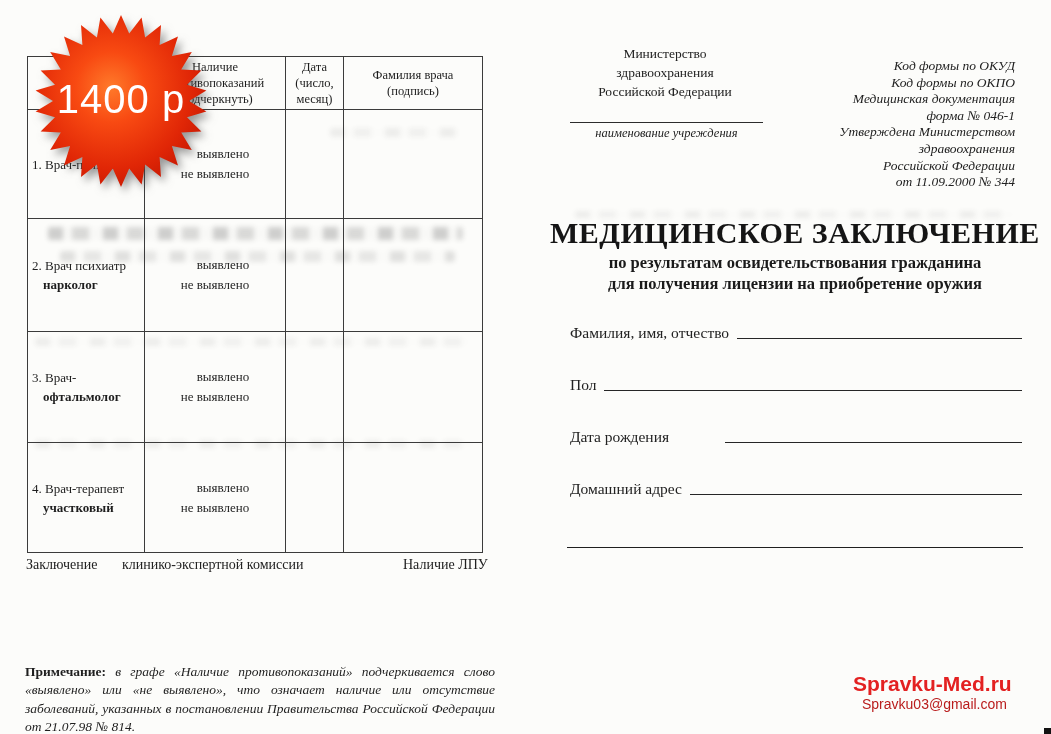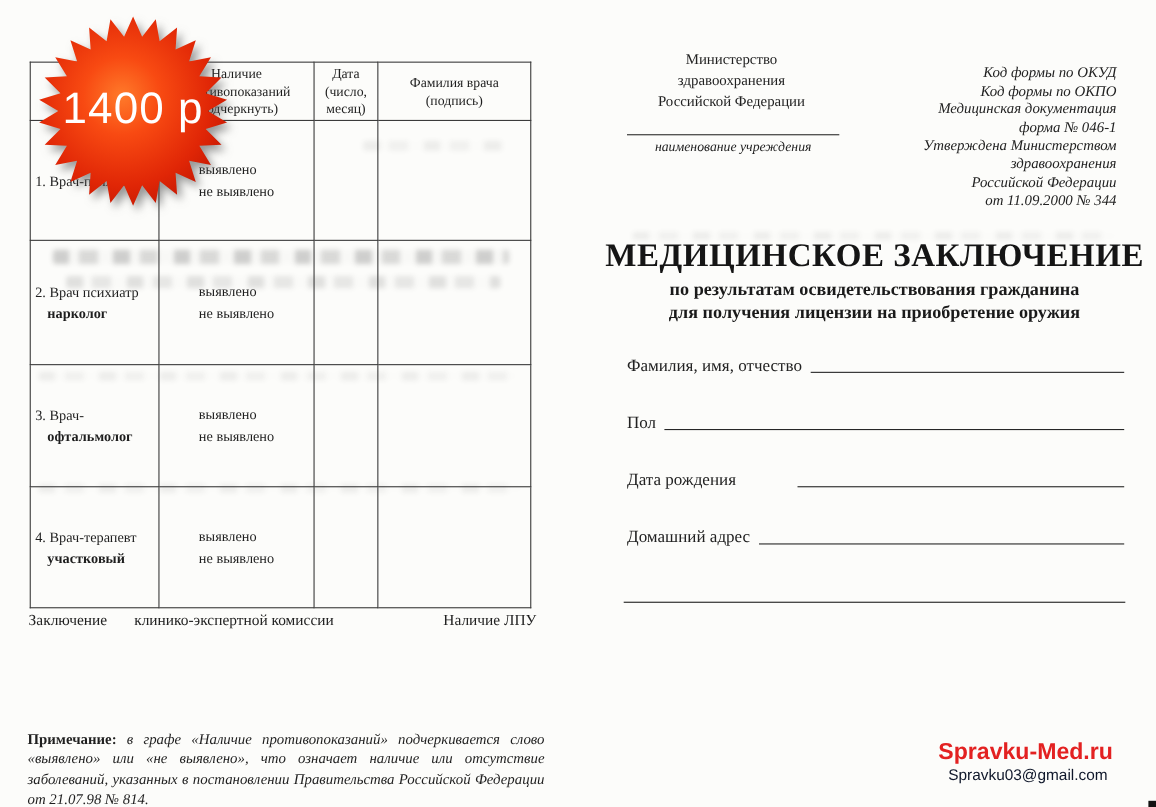--- a/index.html
+++ b/index.html
@@ -28,21 +28,21 @@
   .doc-table .c1{width:108px;}
   .doc-table .c2{width:132px;}
   .doc-table .c3{width:49px;}
   .doc-table .c4{width:130px;}
   .doc-table .hdr{text-align:center;font-size:12.5px;line-height:16px;}
   .doc-table .hrow td{height:44px;}
   .r1 td{height:104px;} .r2 td{height:108px;} .r3 td{height:106px;} .r4 td{height:105px;}
   .doc-cell{padding-left:4px;}
   .doc-line2{display:block;margin-left:11px;font-weight:bold;}
   .status-wrap{text-align:center;}
-  .status-block{display:inline-block;text-align:left;line-height:20px;}
+  .status-block{display:inline-block;text-align:right;line-height:20px;}
   
   .conclusion-row{position:absolute;top:557px;left:0;width:520px;font-size:14px;z-index:2;}
   .conclusion-label{position:absolute;left:26px;top:0;}
   .commission-label{position:absolute;left:122px;top:0;}
   .stamp-label{position:absolute;left:403px;top:0;}
   .note{
     position:absolute;left:25px;top:649px;width:470px;z-index:2;
     font-size:13.5px;line-height:18.5px;text-align:justify;
     font-style:italic;color:#1f1f1f;
   }
@@ -55,39 +55,39 @@
   .institution-line{position:absolute;left:570px;top:122px;width:193px;border-bottom:1.4px solid #2c2c2c;z-index:2;}
   .institution-caption{
     position:absolute;left:570px;top:126px;width:193px;text-align:center;
     font-style:italic;font-size:12.5px;z-index:2;
   }
   .codes{
     position:absolute;left:700px;top:58px;width:315px;
     text-align:right;font-style:italic;font-size:13.5px;line-height:16.6px;z-index:2;
   }
   .main-title{
-    position:absolute;left:550px;top:216px;width:490px;text-align:right;
+    position:absolute;left:550px;top:216px;width:490px;text-align:left;
     font-weight:bold;font-size:30px;letter-spacing:.5px;color:#151515;z-index:2;font-family:Liberation Serif, serif;
   }
   .subtitle{
     position:absolute;left:550px;top:252px;width:490px;text-align:center;
     font-weight:bold;font-size:16.5px;line-height:21px;color:#1a1a1a;z-index:2;
   }
   .field{position:absolute;display:flex;align-items:flex-end;z-index:2;font-size:15.5px;}
   .field .lbl{white-space:nowrap;padding-right:8px;}
   .field .line{flex:1;border-bottom:1.4px solid #262626;height:1px;margin-bottom:3px;}
   .f-fio{left:570px;top:324px;width:452px;}
   .f-gender{left:570px;top:376px;width:452px;}
   .f-birth{left:570px;top:428px;width:452px;gap:48px;}
   .f-address{left:570px;top:480px;width:452px;}
   .cont-line{position:absolute;left:567px;top:547px;width:456px;border-bottom:1.6px solid #1f1f1f;z-index:2;}
   
   .wm{position:absolute;z-index:3;font-family:"Liberation Sans","DejaVu Sans",sans-serif;}
   .wm-site{left:853px;top:672px;font-size:21px;font-weight:bold;color:#e32121;}
-  .wm-email{left:862px;top:696px;font-size:14px;color:#0f172a;}
+  .wm-email{left:862px;top:696px;font-size:14px;color:#b91c1c;}
   
   .smudge{
     position:absolute;z-index:1;border-radius:3px;filter:blur(2.5px);
     background:repeating-linear-gradient(90deg,
       rgba(55,55,55,.55) 0 15px, rgba(55,55,55,.05) 15px 24px,
       rgba(55,55,55,.42) 24px 41px, rgba(55,55,55,.04) 41px 55px);
   }
   .sm-strong{opacity:.42;} .sm-med{opacity:.26;} .sm-light{opacity:.14;}
   .corner-mark{position:absolute;right:0;bottom:0;width:7px;height:6px;background:#121212;z-index:4;}
 </style>

